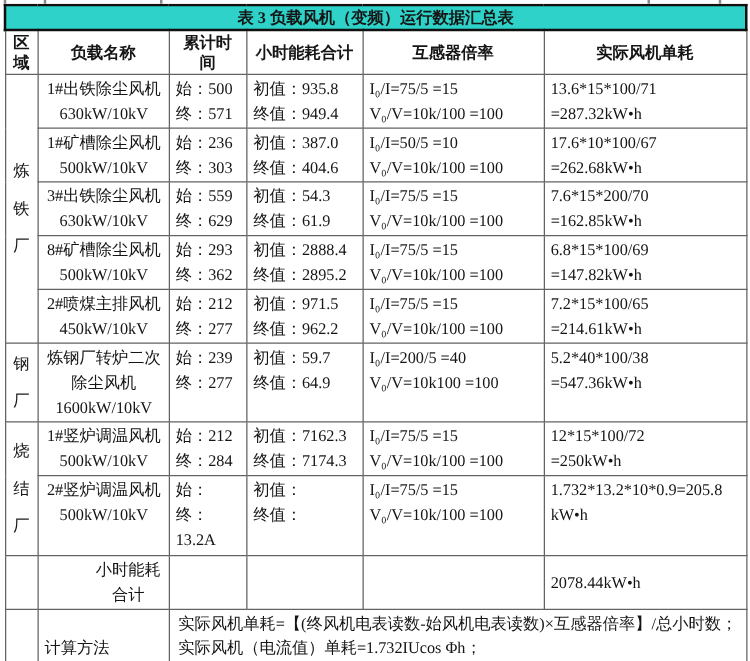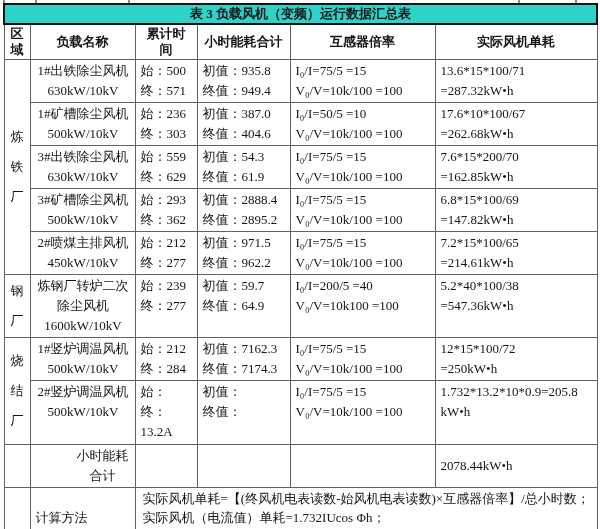--- a/index.html
+++ b/index.html
@@ -102,21 +102,21 @@
     <td>始：559
 终：629</td>
     <td>初值：54.3
 终值：61.9</td>
     <td>I₀/I=75/5 =15
 V₀/V=10k/100 =100</td>
     <td>7.6*15*200/70
 =162.85kW•h</td>
   </tr>
   <tr class="r-2line">
-    <td class="name-cell">3#矿槽除尘风机
+    <td class="name-cell">8#矿槽除尘风机
 500kW/10kV</td>
     <td>始：293
 终：362</td>
     <td>初值：2888.4
 终值：2895.2</td>
     <td>I₀/I=75/5 =15
 V₀/V=10k/100 =100</td>
     <td>6.8*15*100/69
 =147.82kW•h</td>
   </tr>

